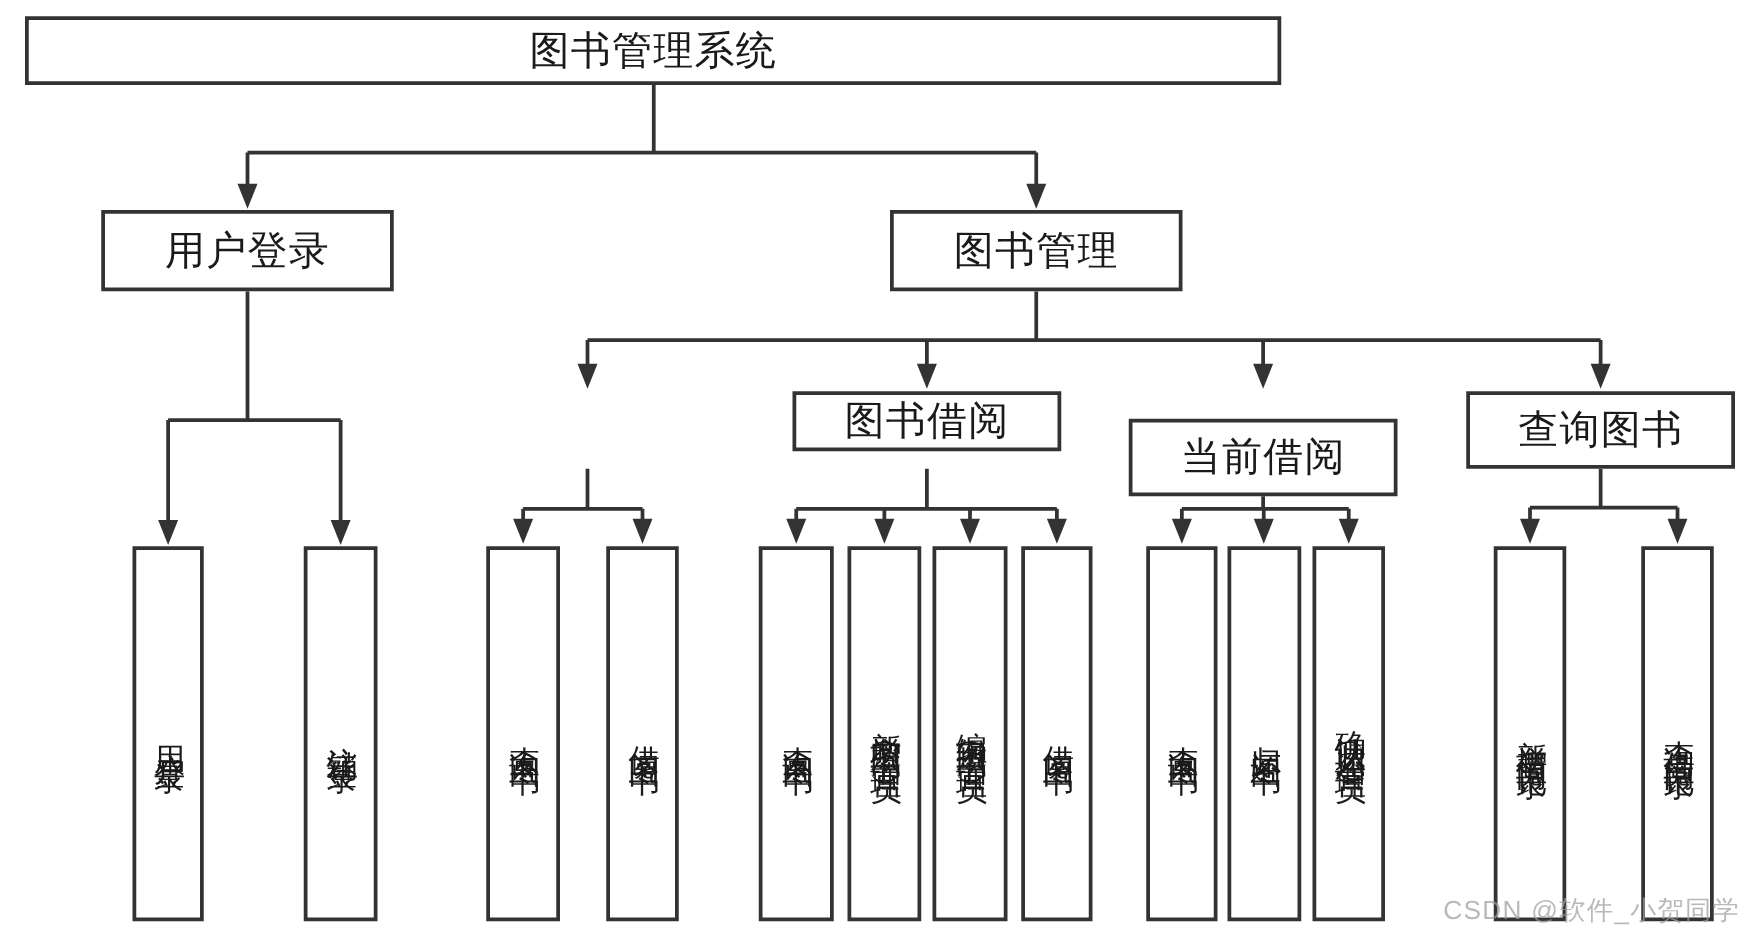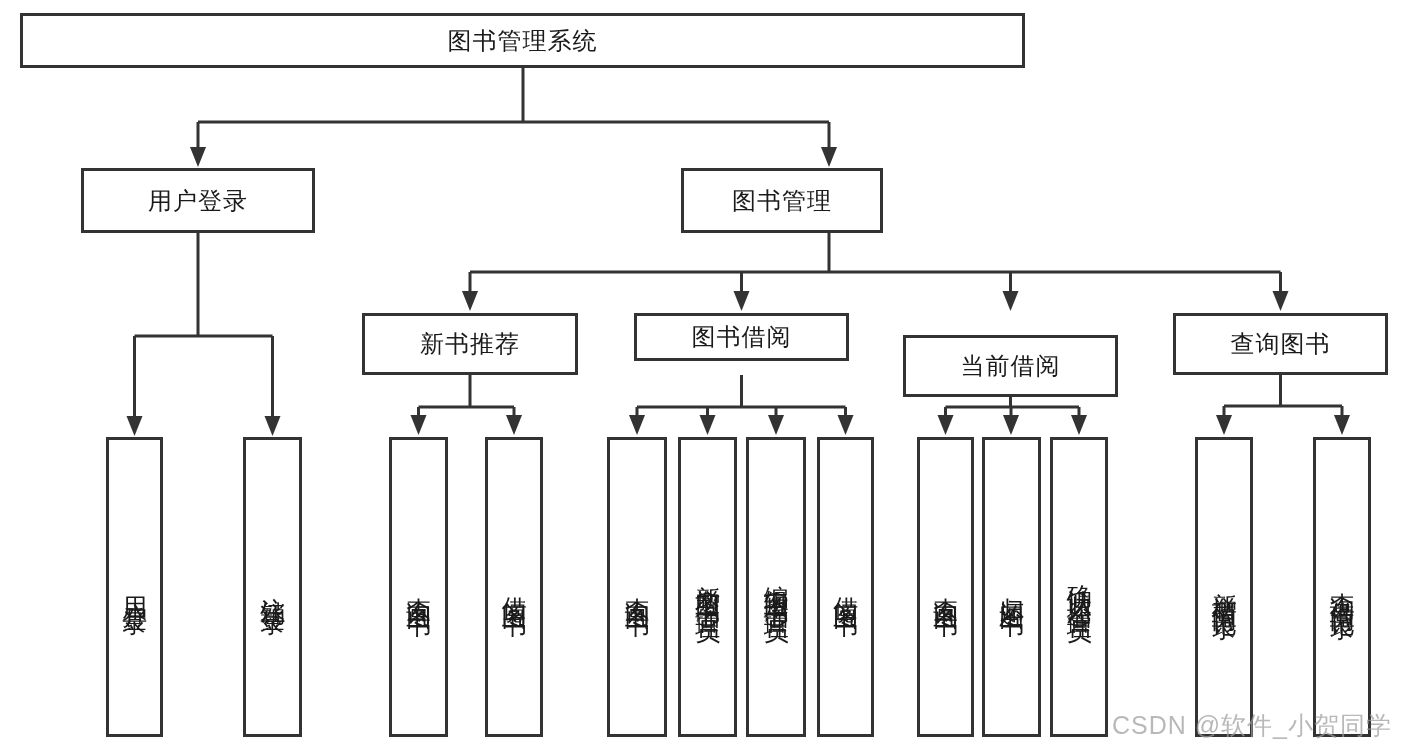--- a/index.html
+++ b/index.html
@@ -22,38 +22,38 @@
     box-sizing: border-box;
     border: 3px solid #333333;
     background: #ffffff;
     display: flex;
     align-items: center;
     justify-content: center;
     color: #1a1a1a;
     z-index: 2;
   }
   .h-label {
-    font-size: 24px;
+    font-size: 32px;
     letter-spacing: 1px;
     white-space: nowrap;
   }
   .leaf { border-width: 3px; }
   .v-label {
     writing-mode: vertical-rl;
     text-orientation: mixed;
     font-size: 25px;
     letter-spacing: 5px;
     line-height: 1.1;
     white-space: nowrap;
   }
   .watermark {
     position: absolute;
     right: 13px;
     bottom: 5px;
-    font-size: 25px;
+    font-size: 21px;
     color: #9e9e9e;
     opacity: 0.72;
     letter-spacing: 1px;
     z-index: 5;
     white-space: nowrap;
   }
 </style>
 </head>
 <body>
 
@@ -122,27 +122,24 @@
     </g>
   </svg>
 
   <div class="box" style="left:20px; top:13px; width:1005px; height:55px;">
     <span class="h-label">图书管理系统</span>
   </div>
 
   <div class="box" style="left:81px; top:168px; width:234px; height:65px;">
     <span class="h-label">用户登录</span>
   </div>
-  <div class="box" style="left:681px; top:168px; width:202px; height:65px;">
+  <div class="box" style="left:712px; top:168px; width:234px; height:65px;">
     <span class="h-label">图书管理</span>
   </div>
 
-  <div class="box" style="left:362px; top:313px; width:216px; height:62px;">
-    <span class="h-label">新书推荐</span>
-  </div>
   <div class="box" style="left:634px; top:313px; width:215px; height:48px;">
     <span class="h-label">图书借阅</span>
   </div>
   <div class="box" style="left:903px; top:313px; width:215px; height:62px;margin-top:22px;">
     <span class="h-label">当前借阅</span>
   </div>
   <div class="box" style="left:1173px; top:313px; width:215px; height:62px;">
     <span class="h-label">查询图书</span>
   </div>
 

